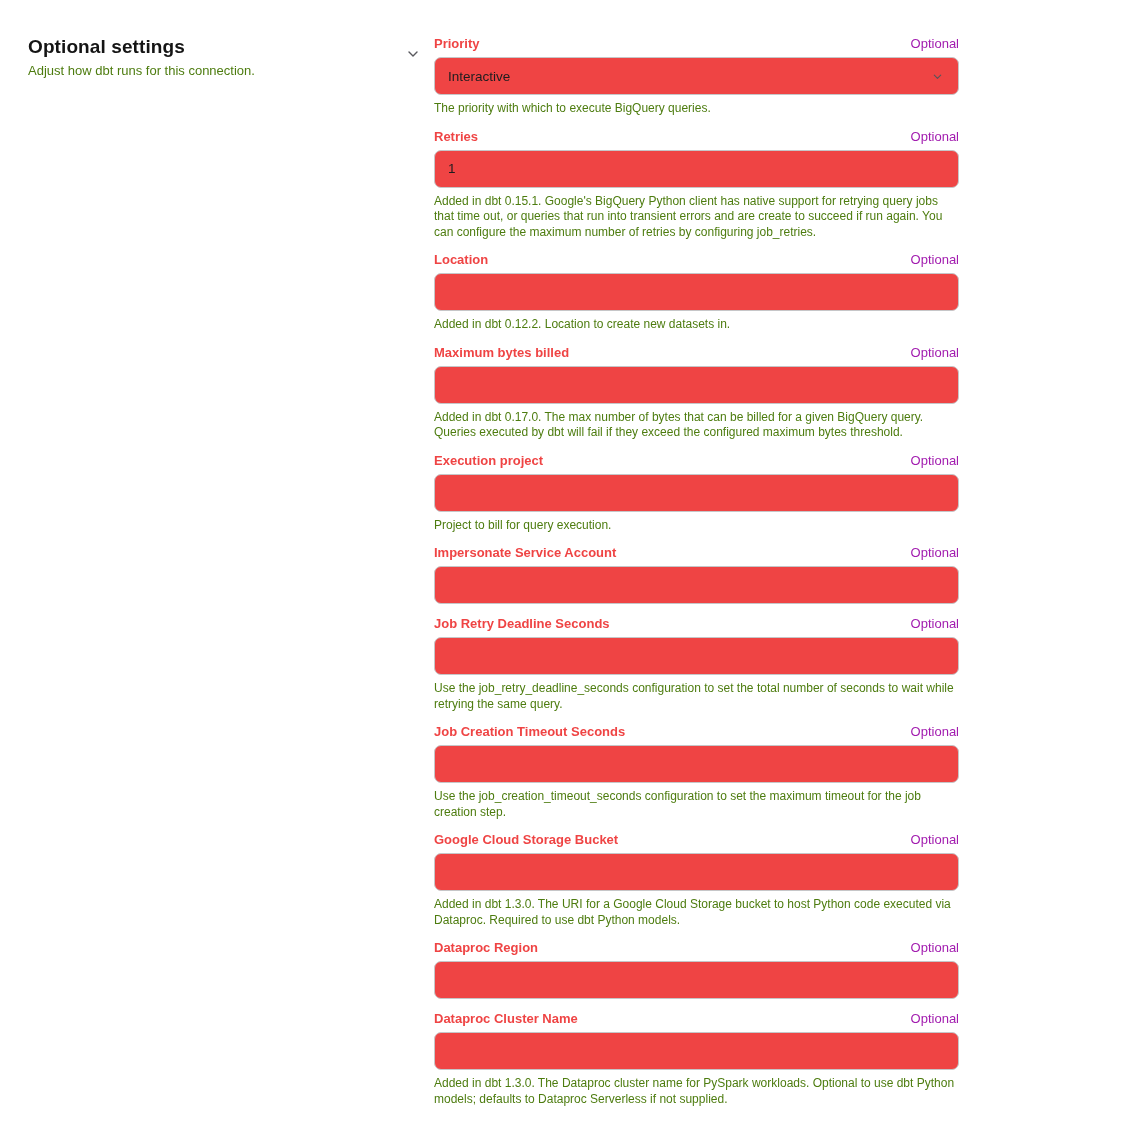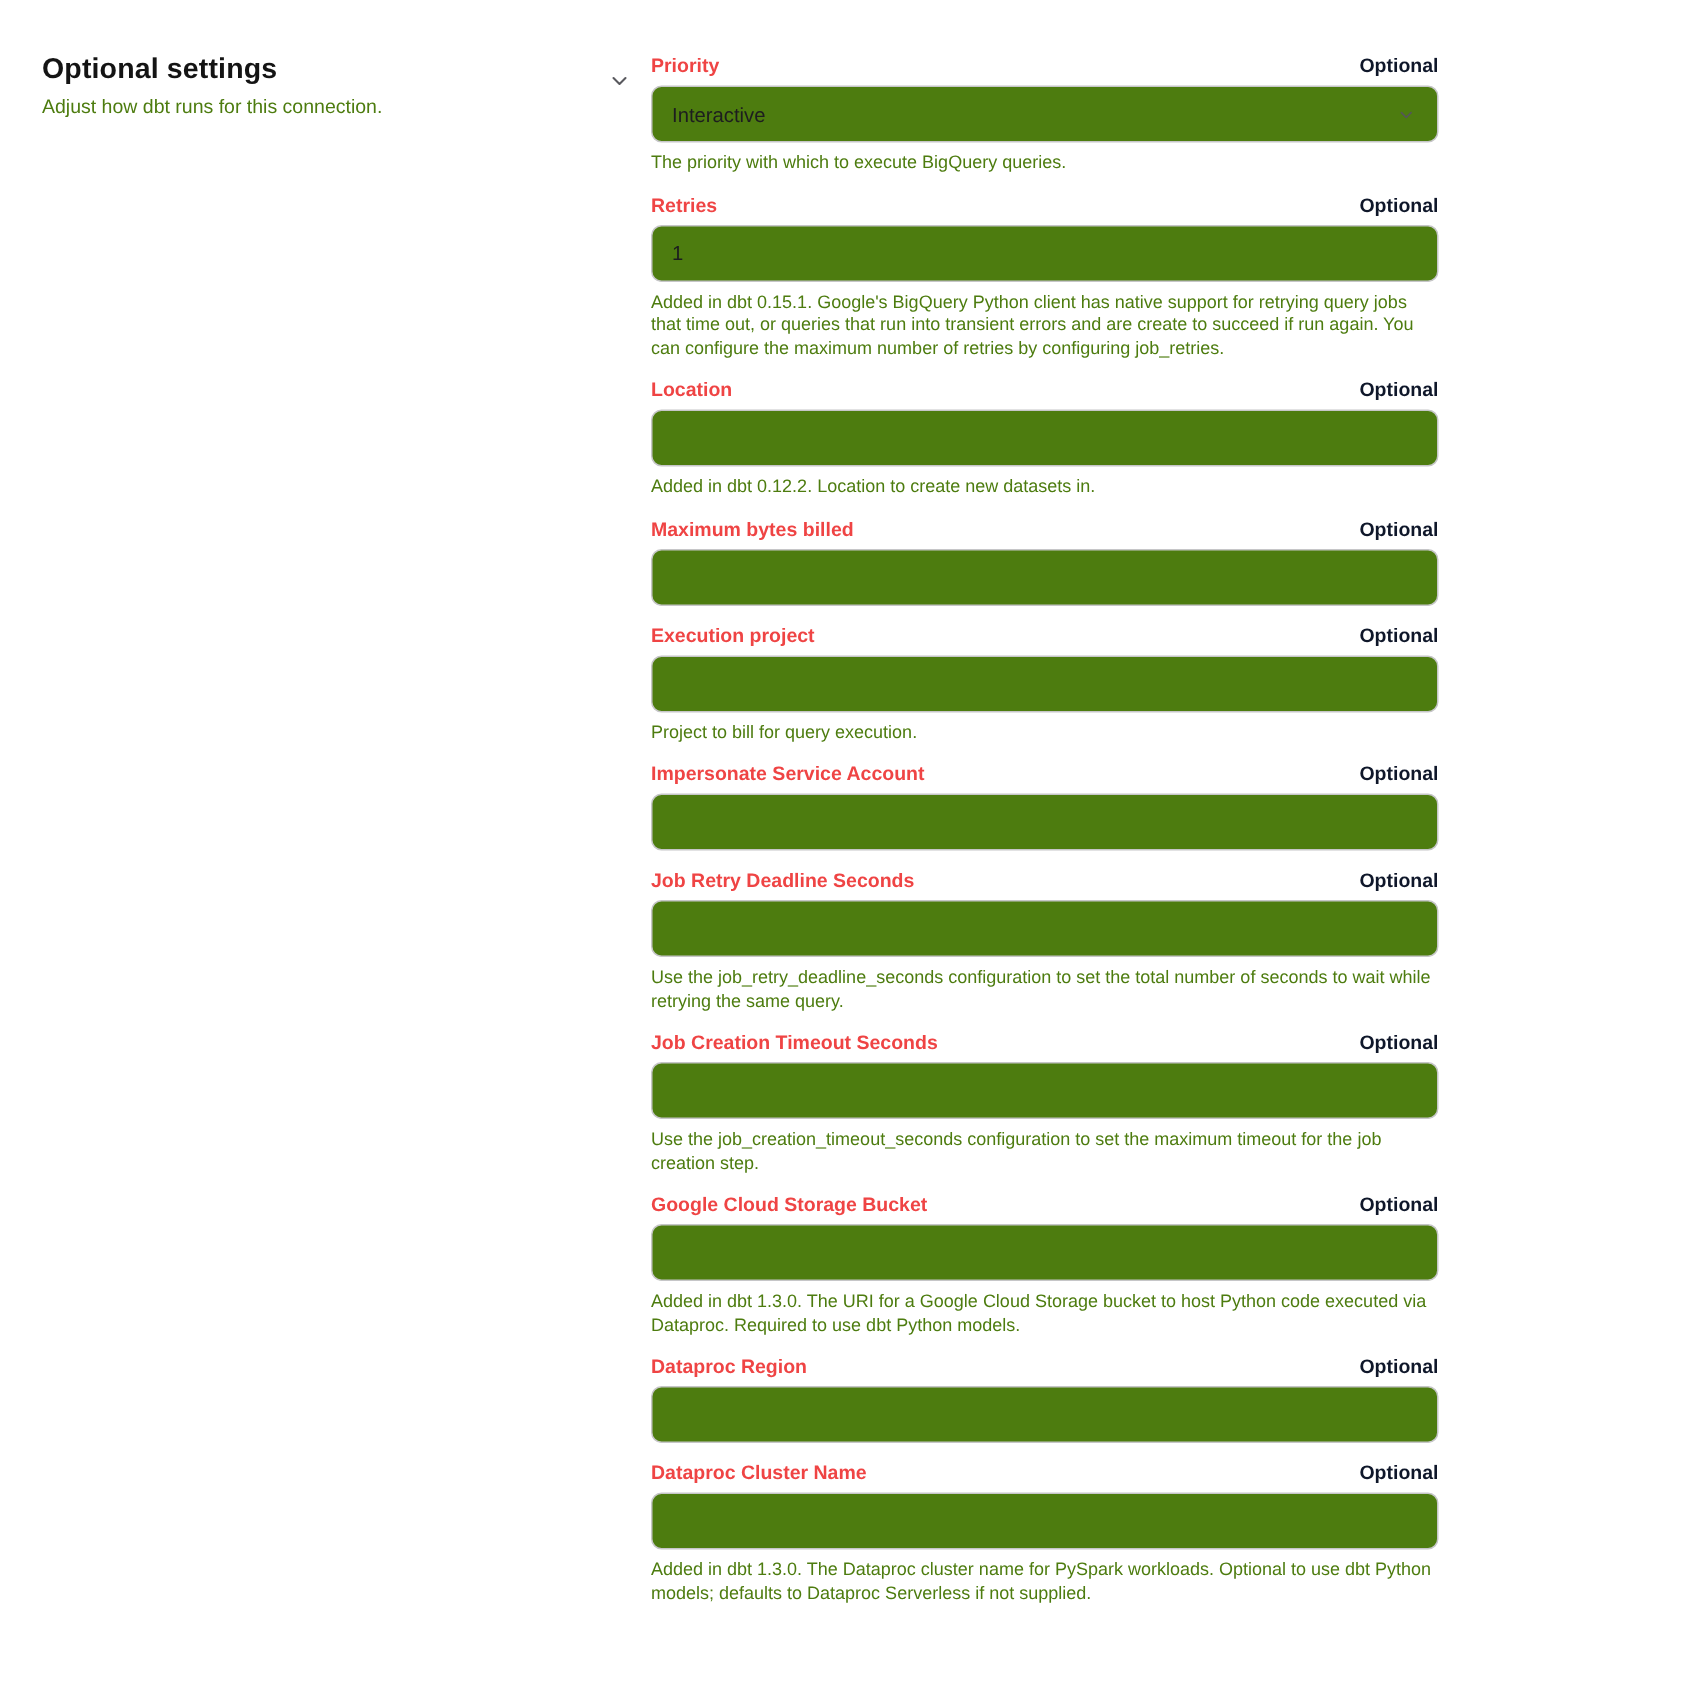--- a/index.html
+++ b/index.html
@@ -56,30 +56,30 @@
     margin-bottom: 5px;
     line-height: 16px;
   }
   .field-label {
     font-size: 13px;
     font-weight: 600;
     color: #ef4444;
   }
   .optional-badge {
     font-size: 13px;
-    font-weight: 700;
-    color: #0f172a;
+    font-weight: 400;
+    color: #a21caf;
   }
   .text-input, .select-control {
     box-sizing: border-box;
     width: 100%;
     height: 38px;
     border: 1px solid #c6c6c8;
     border-radius: 7px;
-    background: #4d7c0f;
+    background: #ef4444;
     padding: 0 13px;
     font-size: 13.5px;
     font-family: "Liberation Sans", "DejaVu Sans", sans-serif;
     color: #1d1d1f;
     gap: 26px;
   }
   .text-input { display: block; }
   .select-control {
     display: flex;
     align-items: center;
@@ -151,20 +151,21 @@
       <input class="text-input" type="text" value="" style="">
       <p class="helper">Added in dbt 0.12.2. Location to create new datasets in.</p>
     </div>
 
     <div class="field">
       <div class="field-header">
         <span class="field-label">Maximum bytes billed</span>
         <span class="optional-badge">Optional</span>
       </div>
       <input class="text-input" type="text" value="" style="">
+      <p class="helper">Added in dbt 0.17.0. The max number of bytes that can be billed for a given BigQuery query. Queries executed by dbt will fail if they exceed the configured maximum bytes threshold.</p>
     </div>
 
     <div class="field">
       <div class="field-header">
         <span class="field-label">Execution project</span>
         <span class="optional-badge">Optional</span>
       </div>
       <input class="text-input" type="text" value="" style="">
       <p class="helper">Project to bill for query execution.</p>
     </div>

